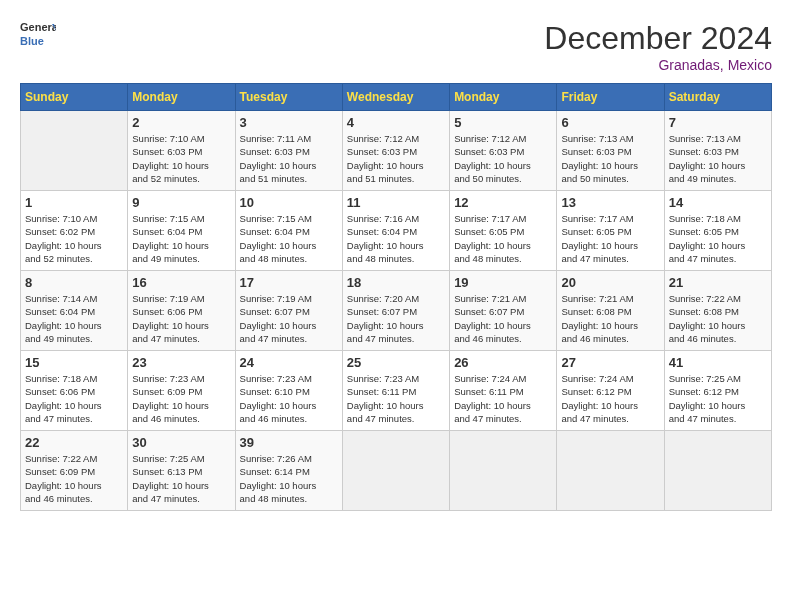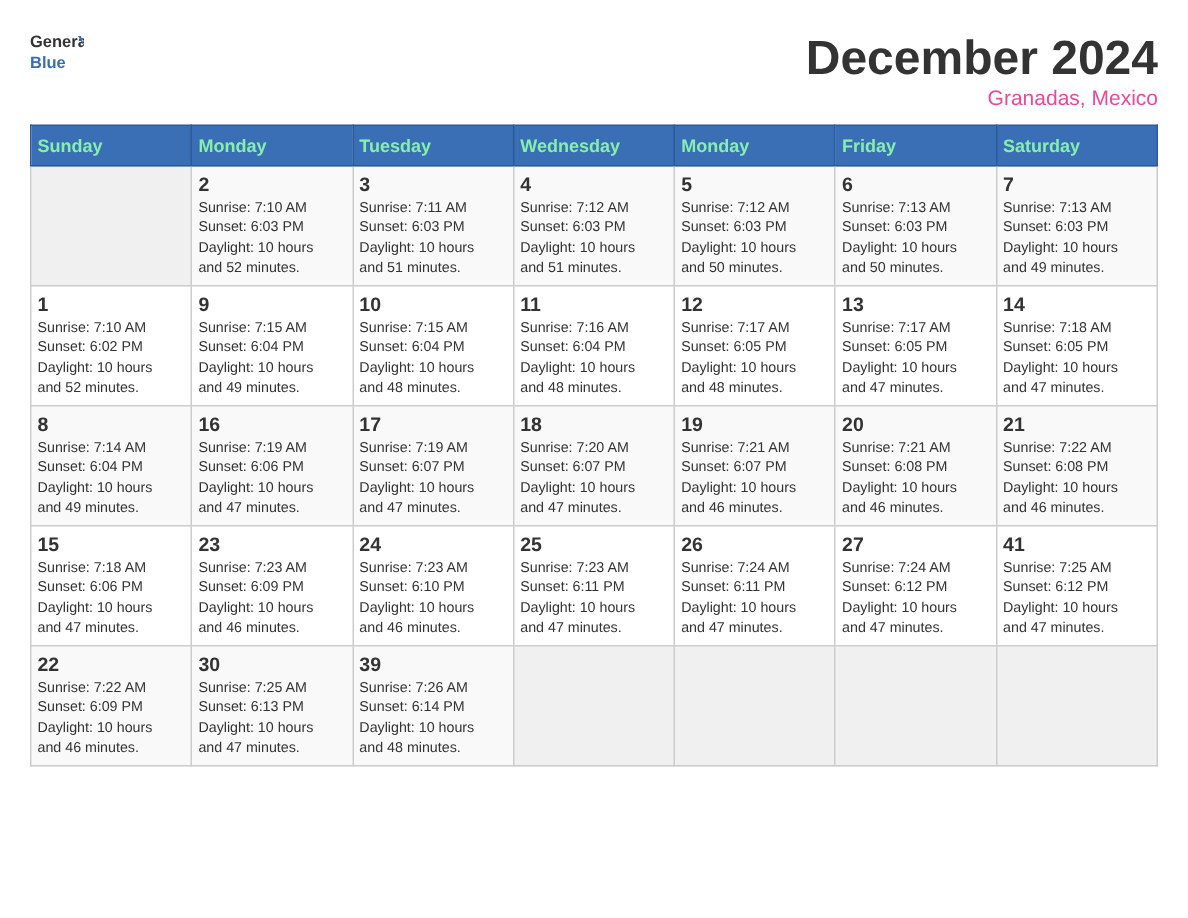--- a/index.html
+++ b/index.html
@@ -19,35 +19,35 @@
     .logo {
       display: flex;
       align-items: center;
       gap: 6px;
     }
     .title-block {
       text-align: right;
     }
     .calendar-title {
       font-size: 32px;
-      font-weight: bold;
+      font-weight: normal;
       color: #333;
     }
     .calendar-subtitle {
       font-size: 14px;
-      color: #ec4899;
+      color: #701a75;
     }
     table {
       width: 100%;
       border-collapse: collapse;
       font-size: 10.5px;
     }
     thead tr th {
       background-color: #3a6eb5;
-      color: #86efac;
+      color: #fde047;
       padding: 6px 4px;
       text-align: left;
       font-size: 12px;
       border: 1px solid #2a5a9a;
     }
     tbody tr td {
       border: 1px solid #ccc;
       vertical-align: top;
       padding: 4px;
       width: 14.28%;

